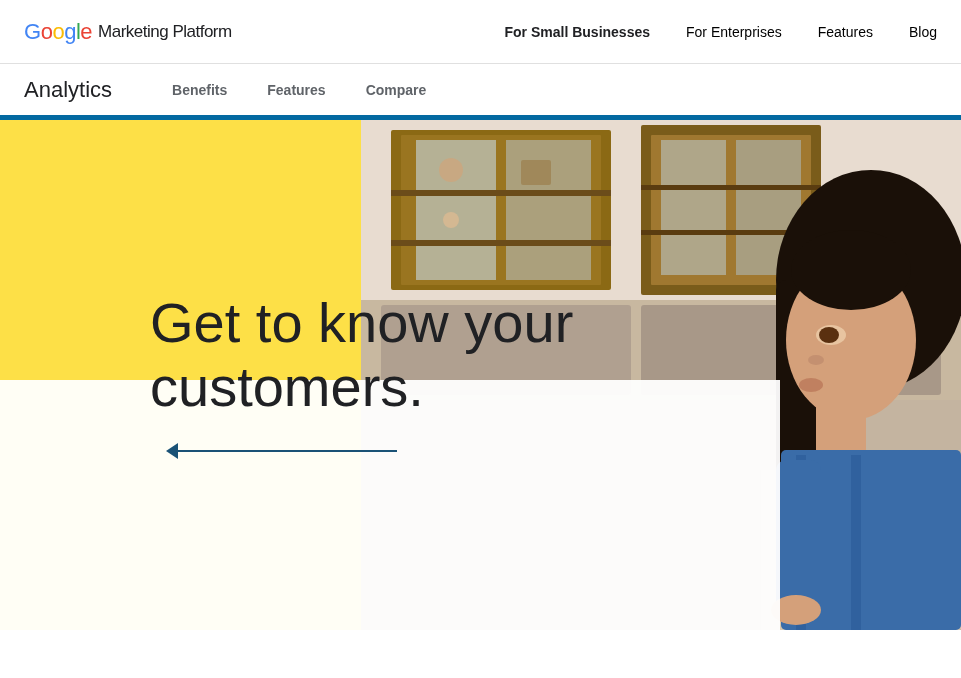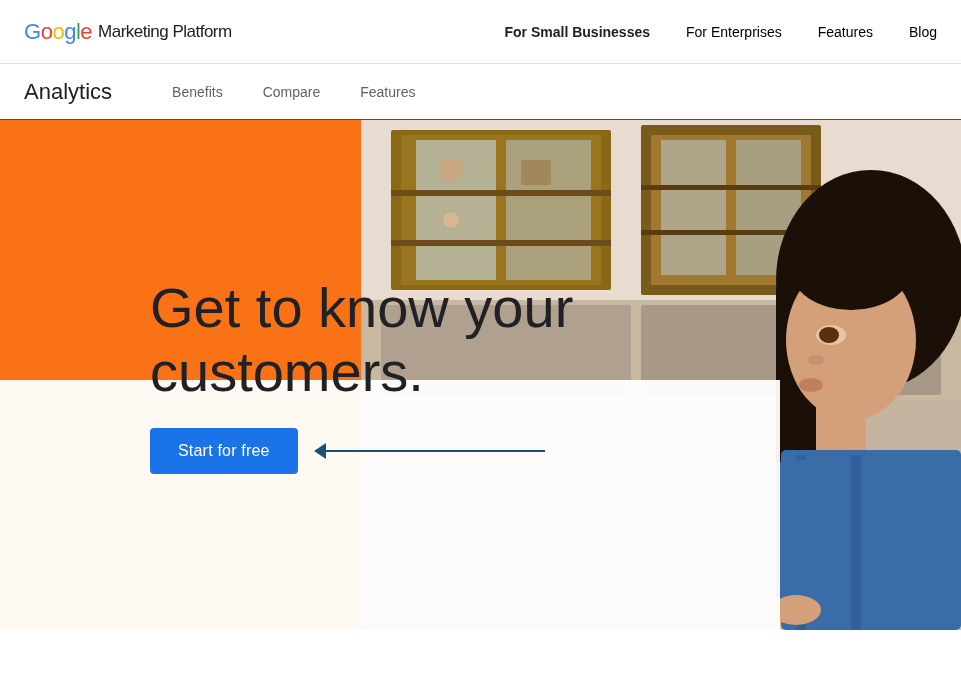--- a/index.html
+++ b/index.html
@@ -54,21 +54,21 @@
       font-weight: 700;
       color: #202124;
     }
 
     
     .sub-nav {
       display: flex;
       align-items: center;
       padding: 0 24px;
       height: 56px;
-      border-bottom: 1px solid #0369a1;
+      border-bottom: 5px solid #0369a1;
       background: #fff;
     }
     .analytics-title {
       font-size: 22px;
       color: #202124;
       font-weight: 400;
       margin-right: 40px;
     }
     .sub-nav-tabs {
       display: flex;
@@ -79,20 +79,21 @@
     .sub-nav-tab {
       padding: 0 20px;
       height: 100%;
       display: flex;
       align-items: center;
       font-size: 14px;
       color: #5f6368;
       cursor: pointer;
       position: relative;
       text-decoration: none;
+      font-weight: bold;
     }
     .sub-nav-tab.active {
       color: #202124;
       font-weight: 500;
     }
     .sub-nav-tab.active::after {
       content: '';
       position: absolute;
       bottom: 0;
       left: 0;
@@ -101,21 +102,21 @@
       background: #1a73e8;
       border-radius: 2px 2px 0 0;
     }
 
     
     .hero {
       position: relative;
       width: 961px;
       height: 510px;
       overflow: hidden;
-      background: #f97316;
+      background: #fde047;
     }
 
     
     .hero-content {
       position: absolute;
       left: 0;
       top: 0;
       width: 780px;
       height: 100%;
       display: flex;
@@ -229,22 +230,22 @@
       <a class="top-nav-link">Blog</a>
     </div>
   </div>
 </nav>
 
 <nav>
   <div class="sub-nav">
     <span class="analytics-title">Analytics</span>
     <div class="sub-nav-tabs">
       <a class="sub-nav-tab">Benefits</a>
+      <a class="sub-nav-tab">Features</a>
       <a class="sub-nav-tab">Compare</a>
-      <a class="sub-nav-tab">Features</a>
     </div>
   </div>
 </nav>
 
 <section class="hero">
 
   <svg class="hero-photo" viewBox="0 0 600 510" xmlns="http://www.w3.org/2000/svg">
 
     <rect width="600" height="510" fill="#d4c4b0"></rect>
 
@@ -303,21 +304,20 @@
     <rect x="415" y="340" width="45" height="150" fill="#3a6ca8" rx="10"></rect>
 
     <ellipse cx="435" cy="490" rx="25" ry="15" fill="#d4a07a"></ellipse>
   </svg>
 
   <div class="hero-text-bg"></div>
 
   <div class="hero-content">
     <h1 class="hero-headline">Get to know your customers.</h1>
     <div class="cta-area">
-      <button class="cta-button">Start for free</button>
       <div class="cta-arrow">
         <div class="arrow-head"></div>
         <div class="arrow-line"></div>
       </div>
     </div>
   </div>
 
 </section>
 
 </body></html>

